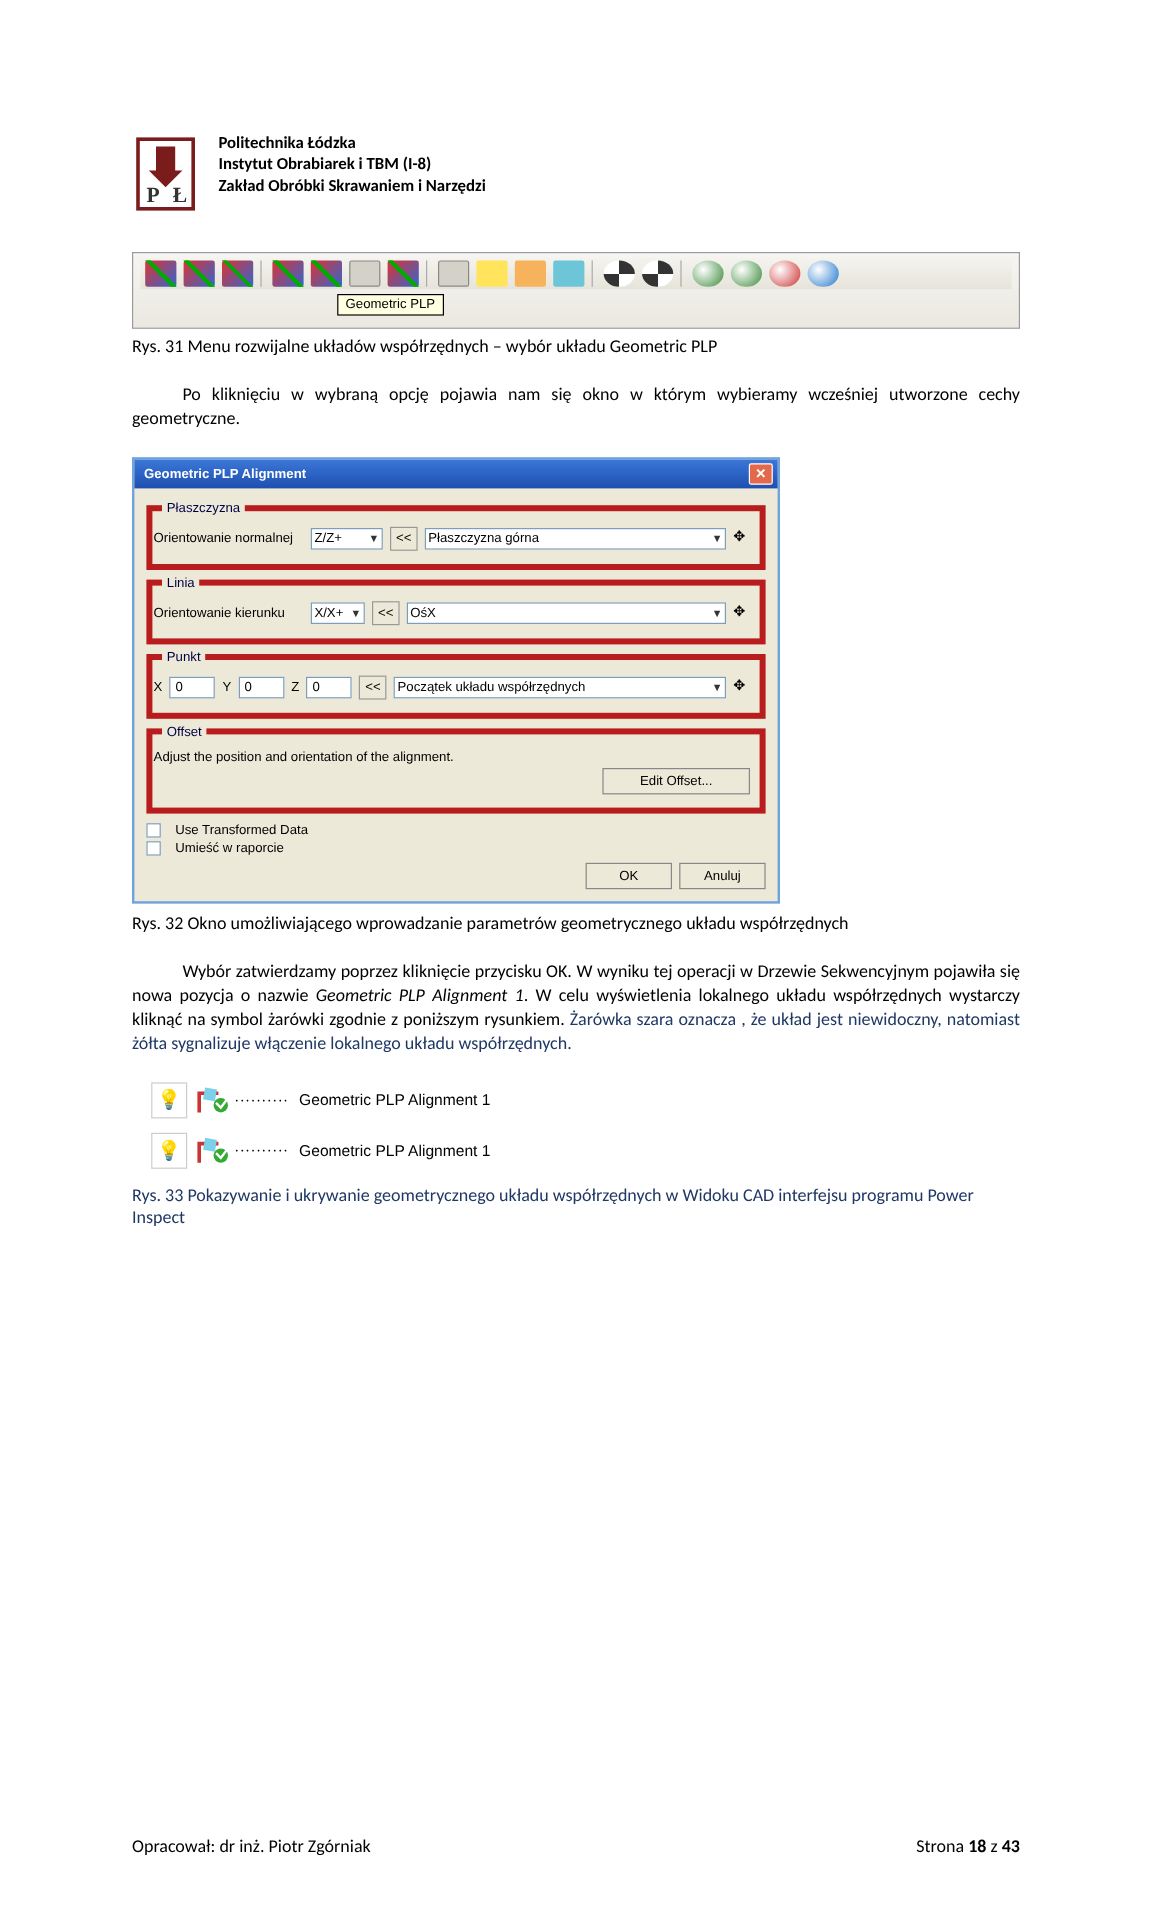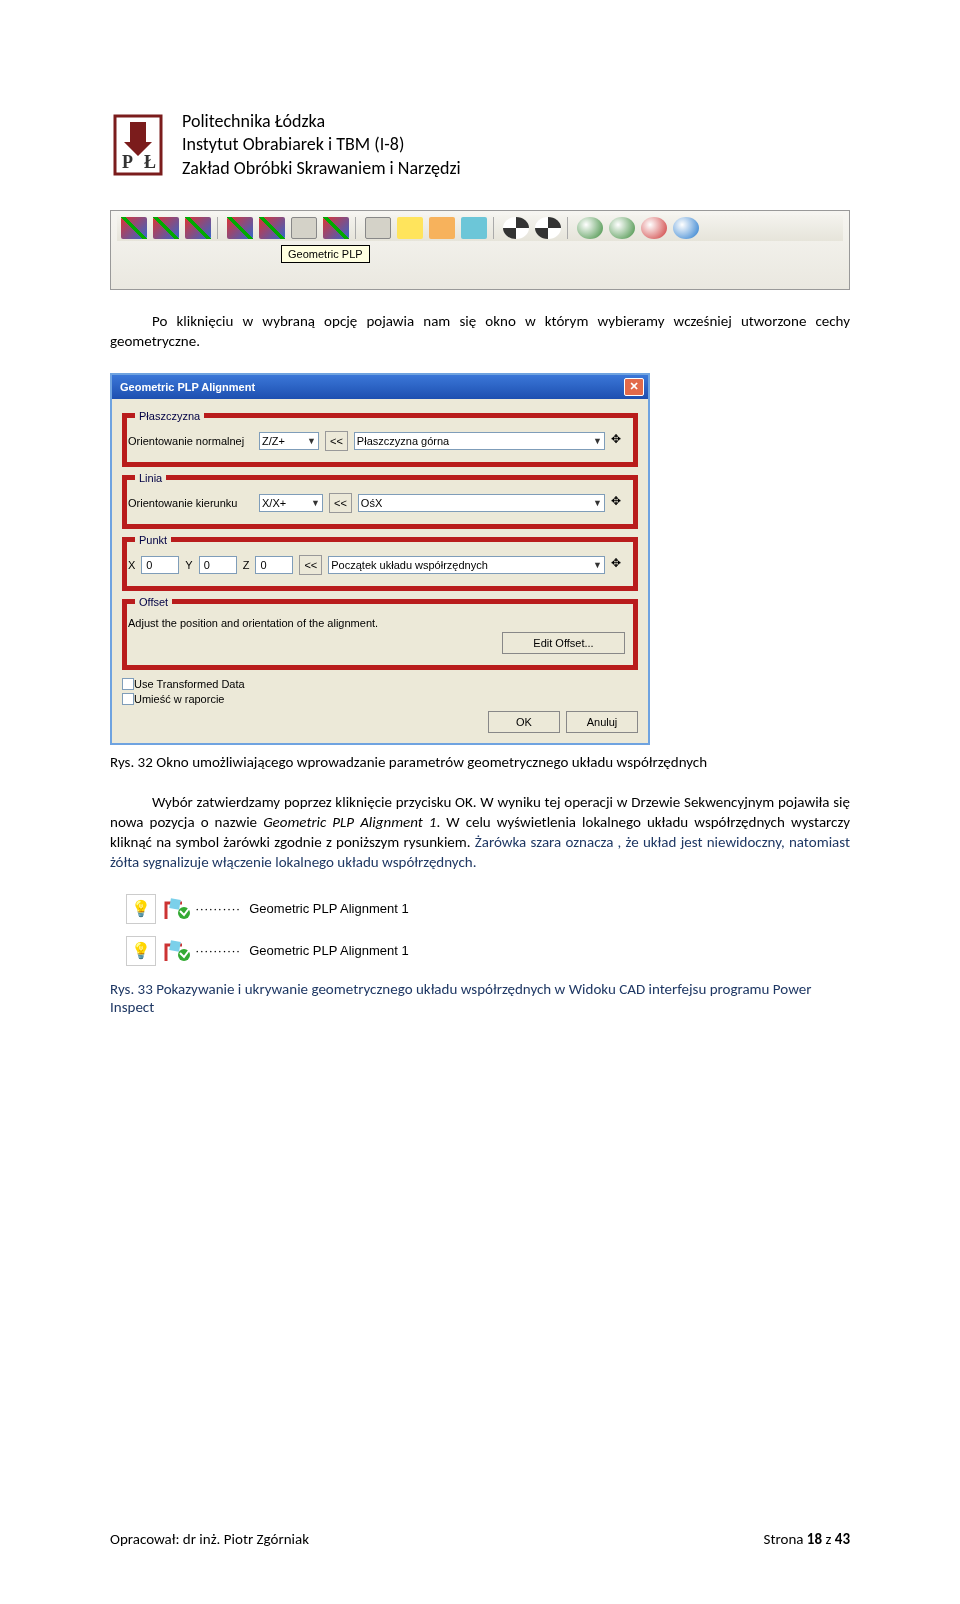--- a/index.html
+++ b/index.html
@@ -1,22 +1,22 @@
 <!DOCTYPE html>
 <html><head>
 <meta charset="utf-8">
 <style>
   *{box-sizing:border-box;margin:0;padding:0}
   body{background:#fff;font-family:Calibri,Arial,sans-serif;width:960px;height:1604px;position:relative;color:#000}
   .page{padding:110px 110px 60px 110px;height:100%;position:relative}
   .header{display:flex;gap:16px;margin-bottom:30px}
   .logo{width:56px;height:70px;flex-shrink:0}
-  .header-text{font-weight:normal;font-size:18px;line-height:1.3}
+  .header-text{font-weight:bold;font-size:14px;line-height:1.3}
   .fig{margin:10px 0 6px 0;text-align:left}
-  .toolbar-img{width:100%;height:80px;background:linear-gradient(#f6f5f1,#eae8e0);border:1px solid #999;position:relative;margin-bottom:4px}
+  .toolbar-img{width:100%;height:64px;background:linear-gradient(#f6f5f1,#eae8e0);border:1px solid #999;position:relative;margin-bottom:4px}
   .tb-top{position:absolute;top:4px;left:6px;right:6px;height:26px;background:linear-gradient(#f4f3ee,#e6e4da);display:flex;align-items:center;gap:6px;padding:2px 4px}
   .tb-ico{width:26px;height:22px;border-radius:2px}
   .tb-sep{width:4px;height:22px;border-left:1px solid #aaa}
   .tb-tip{position:absolute;top:34px;left:170px;background:#ffffe1;border:1px solid #000;font-size:11px;padding:2px 6px;font-family:Tahoma,Arial}
   .caption{font-size:15px;margin:6px 0 10px 0}
   .para{font-size:15px;text-align:justify;margin:21px 0;line-height:1.35}
   .para .indent{display:inline-block;width:42px}
   .blue{color:#1f3864}
 
   
@@ -26,21 +26,21 @@
   .dlg-body{padding:6px 10px 10px 10px}
   .grp{border:5px solid #b91c1c;padding:10px 8px 8px 1px;margin:8px 0;position:relative}
   .grp-title{position:absolute;top:-8px;left:8px;background:#ece9d8;padding:0 4px;color:#004}
   .row{display:flex;align-items:center;gap:6px;margin:3px 0}
   .lbl{width:125px}
   .inp{background:#fff;border:1px solid #7f9db9;height:18px;padding:1px 4px;font-family:Tahoma,Arial;font-size:11px}
   .sel{background:#fff;border:1px solid #7f9db9;height:18px;padding:1px 2px;font-size:11px;display:flex;align-items:center;justify-content:space-between}
   .sel .arr{font-size:9px;color:#333}
   .btn-s{height:20px;border:1px solid #999;background:#ece9d8;padding:0 4px;display:inline-flex;align-items:center;font-size:11px}
   .btn{height:22px;width:72px;border:1px solid #888;background:#ece9d8;display:inline-flex;align-items:center;justify-content:center;font-size:11px;margin-left:6px}
-  .chk{display:flex;align-items:center;gap:0;margin:3px 0}
+  .chk{display:flex;align-items:center;gap:12px;margin:3px 0}
   .chk-box{width:12px;height:12px;border:1px solid #7f9db9;background:#fff}
   .dlg-foot{display:flex;justify-content:flex-end;margin-top:6px}
   .plp-item{display:flex;align-items:center;gap:8px;margin:4px 0 12px 16px}
   .bulb{width:30px;height:30px;border:1px solid #ccc;display:flex;align-items:center;justify-content:center;font-size:16px}
   .plp-ico{width:28px;height:24px;position:relative}
   .plp-ico svg{width:28px;height:24px}
   .plp-lbl{font-family:Tahoma,Arial;font-size:13px;color:#000}
   .dots{letter-spacing:2px;font-size:10px;color:#000;margin-left:-4px}
 
   .footer{position:absolute;bottom:56px;left:110px;right:110px;display:flex;justify-content:space-between;font-size:15px}
@@ -99,20 +99,21 @@
         <span class="tb-ico cbl"></span>
         <span class="tb-sep"></span>
         <span class="tb-ico csp1"></span>
         <span class="tb-ico csp1"></span>
         <span class="tb-ico csp2"></span>
         <span class="tb-ico csp3"></span>
       </div>
       <div class="tb-tip">Geometric PLP</div>
     </div>
   </div>
+  <div class="caption">Rys. 31 Menu rozwijalne układów współrzędnych – wybór układu Geometric PLP</div>
 
   <p class="para"><span class="indent"></span><span>Po kliknięciu w wybraną opcję pojawia nam się okno w którym wybieramy wcześniej utworzone cechy geometryczne.</span></p>
 
   <div class="dlg">
     <div class="dlg-title">
       <span>Geometric PLP Alignment</span>
       <span class="dlg-close">✕</span>
     </div>
     <div class="dlg-body">
       <div class="grp">
@@ -128,21 +129,21 @@
               <span>Płaszczyzna górna</span>
               <span class="arr">▼</span>
             </span>
           <span class="pick">✥</span>
         </div>
       </div>
       <div class="grp">
         <span class="grp-title">Linia</span>
         <div class="row">
           <span class="lbl">Orientowanie kierunku</span>
-          <span class="sel" style="width:64px">
+          <span class="sel" style="width:45px">
               <span>X/X+</span>
               <span class="arr">▼</span>
             </span>
           <span class="btn-s">&lt;&lt;</span>
           <span class="sel" style="flex:1">
               <span>OśX</span>
               <span class="arr">▼</span>
             </span>
           <span class="pick">✥</span>
         </div>

